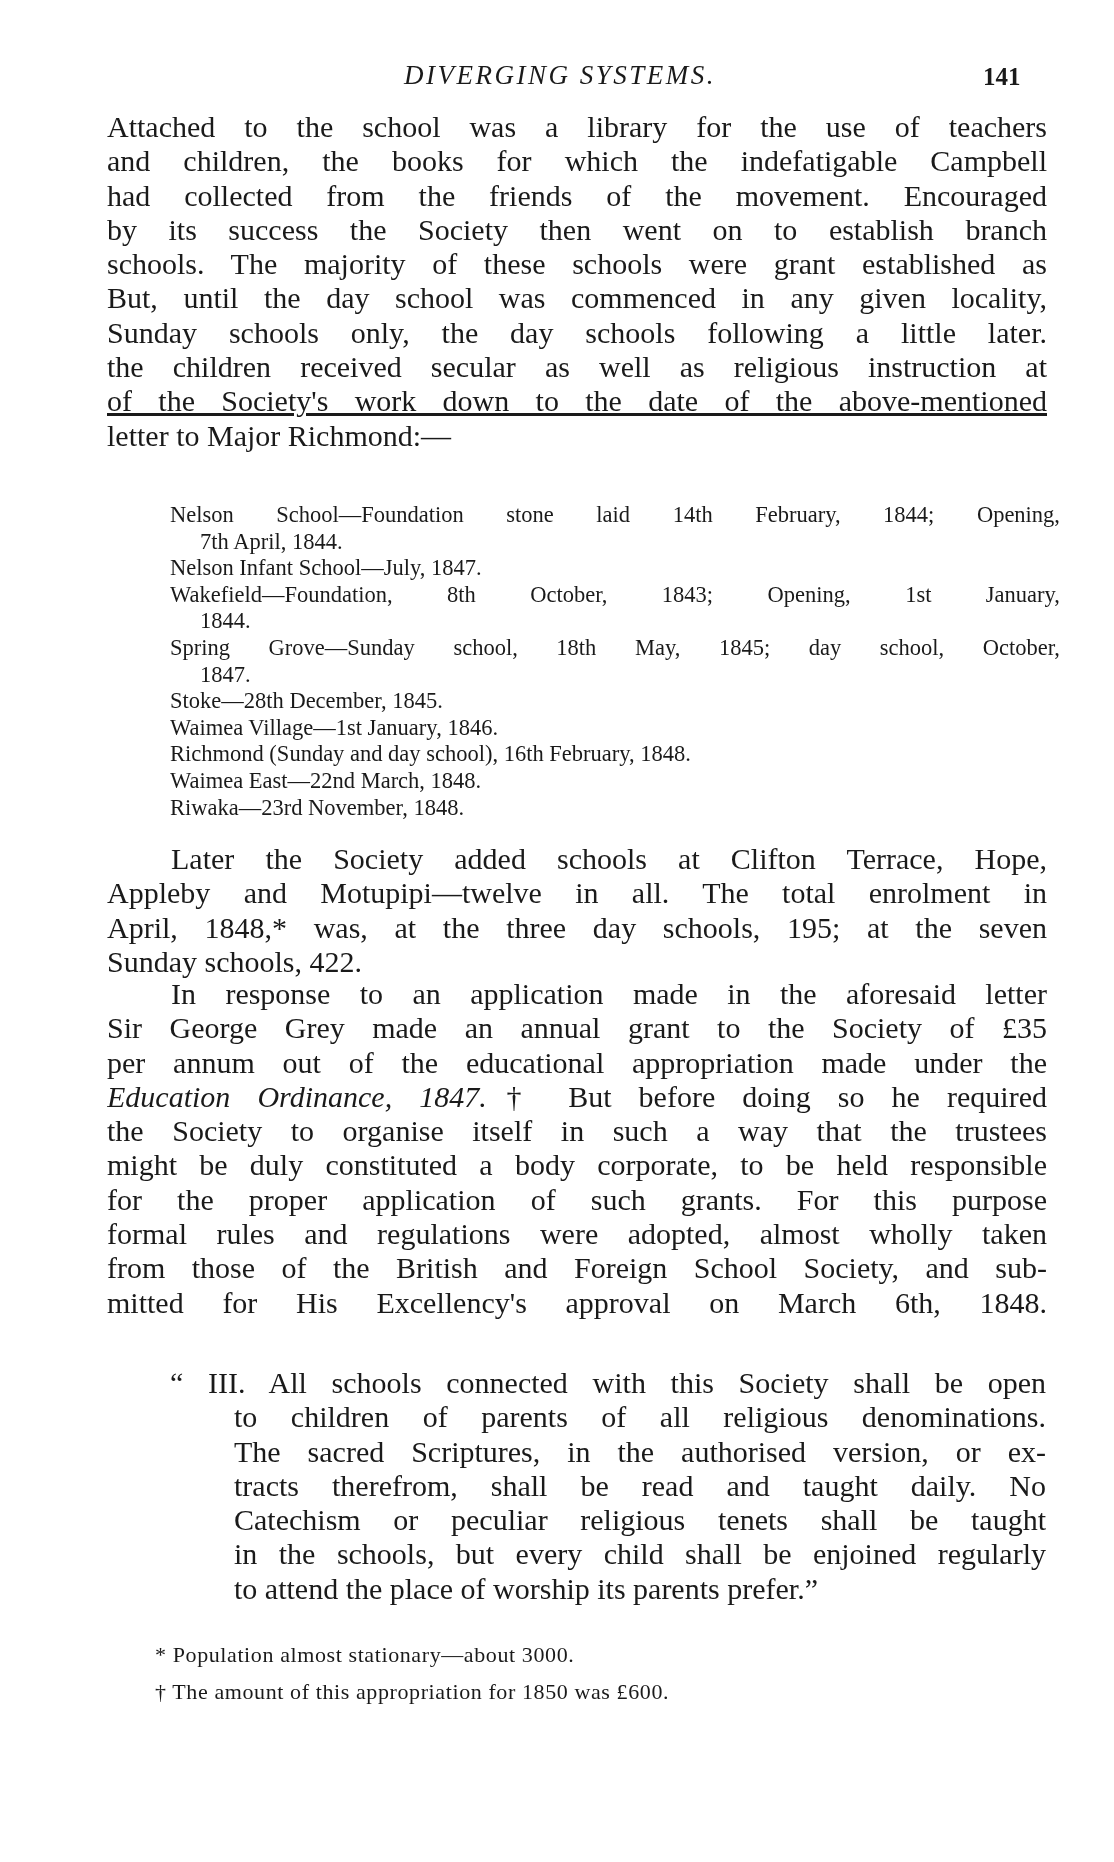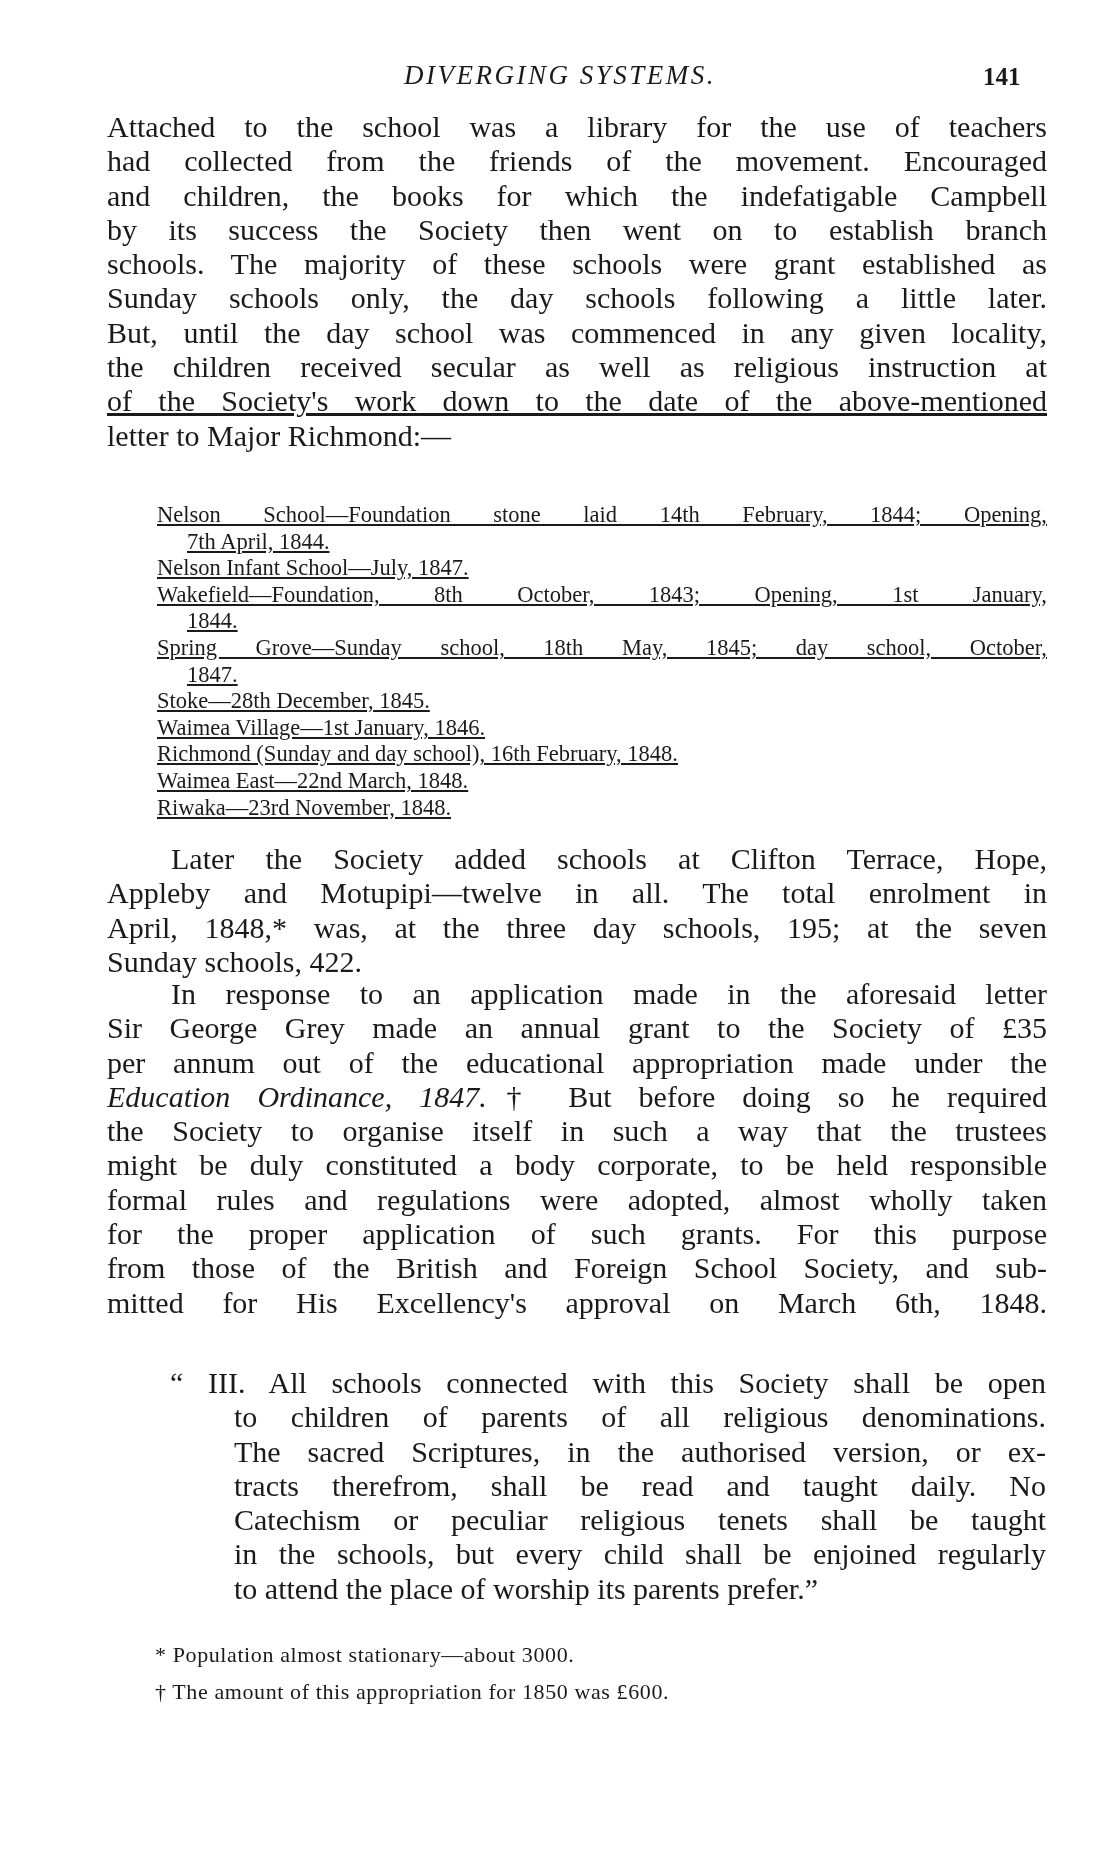--- a/index.html
+++ b/index.html
@@ -6,21 +6,21 @@
   body { width:1114px; height:1862px; position:relative; overflow:hidden; color:#1a1a1a;
          font-family:"Liberation Serif", "DejaVu Serif", serif; }
   .page { position:absolute; left:0; top:0; width:1114px; height:1862px;margin-left:32px; }
   .running-head { position:absolute; top:58px; left:0; width:1114px; height:36px; }
   .head-title { position:absolute; left:372px; top:0; font-style:italic; font-size:27px; letter-spacing:2.5px; line-height:34px; }
   .page-num { position:absolute; left:951px; top:2px; font-size:25px; font-weight:bold; line-height:34px; }
   .block { position:absolute; left:75px; width:940px; }
   .body-text { font-size:30px; line-height:34.3px; text-align:justify; text-align-last:left; }
   .body-line { display:block; text-align:justify; text-align-last:justify; white-space:nowrap; overflow:visible; height:34.3px; }
   .body-line.last { text-align-last:left; }
-  .list { position:absolute; left:125px; width:890px; font-size:22.5px; line-height:26.6px;text-decoration:underline; }
+  .list { position:absolute; left:138px; width:890px; font-size:22.5px; line-height:26.6px; }
   .list-item { display:block; }
   .list-line { display:block; text-align:justify; text-align-last:justify; white-space:nowrap; height:26.6px; }
   .list-line.last { text-align-last:left; }
   .list-line.cont { padding-left:30px; }
   .quote { position:absolute; left:138px; width:876px; font-size:30px; line-height:34.3px; }
   .quote-line { display:block; text-align:justify; text-align-last:justify; white-space:nowrap; height:34.3px; padding-left:64px; }
   .quote-line.first { padding-left:0; }
   .quote-line.last { text-align-last:left; }
   .footnotes { position:absolute; left:123px; top:1636px; font-size:22px; line-height:37px; }
   .footnote { display:block; white-space:nowrap; letter-spacing:0.6px; }
@@ -31,26 +31,26 @@
 
 <div class="page">
 
   <div class="running-head">
     <span class="head-title">DIVERGING SYSTEMS.</span>
     <span class="page-num">141</span>
   </div>
 
   <div class="block body-text" style="top:110px;">
     <span class="body-line" style="white-space: normal; overflow: hidden;">Attached to the school was a library for the  use of teachers</span>
+    <span class="body-line" style="white-space: normal; overflow: hidden;">and children, the books for which the indefatigable Campbell</span>
     <span class="body-line" style="white-space: normal; overflow: hidden;">had collected from the friends of the movement.  Encouraged</span>
-    <span class="body-line" style="white-space: normal; overflow: hidden;">and children, the books for which the indefatigable Campbell</span>
     <span class="body-line" style="white-space: normal; overflow: hidden;">by its success the Society then went on to establish branch</span>
     <span class="body-line" style="white-space: normal; overflow: hidden;">schools.  The majority of these schools were grant established as</span>
+    <span class="body-line" style="white-space: normal; overflow: hidden;">But, until the day school was commenced in any given locality,</span>
     <span class="body-line" style="white-space: normal; overflow: hidden;">Sunday schools only, the day schools following a little later.</span>
-    <span class="body-line" style="white-space: normal; overflow: hidden;">But, until the day school was commenced in any given locality,</span>
     <span class="body-line" style="white-space: normal; overflow: hidden;">the children received secular as well as religious instruction at</span>
     <span class="body-line" style="white-space: normal; overflow: hidden; text-decoration: underline;">of the Society's work down to the date of the above-mentioned</span>
     <span class="body-line last">letter to Major Richmond:—</span>
   </div>
 
   <div class="list" style="top:502px;">
     <div class="list-item">
       <span class="list-line" style="white-space: normal; overflow: hidden;">Nelson School—Foundation stone laid 14th February, 1844; Opening,</span>
       <span class="list-line cont last">7th April, 1844.</span>
     </div>
@@ -89,22 +89,22 @@
     <span class="body-line last">Sunday schools, 422.</span>
   </div>
 
   <div class="block body-text" style="top:977px;">
     <span class="body-line" style="padding-left: 64px; white-space: normal; overflow: hidden;">In response to an application made in the aforesaid letter</span>
     <span class="body-line" style="white-space: normal; overflow: hidden;">Sir George Grey made an annual grant to the Society of £35</span>
     <span class="body-line" style="white-space: normal; overflow: hidden;">per annum out of the educational appropriation made under the</span>
     <span class="body-line" style="white-space: normal; overflow: hidden;"><em>Education Ordinance, 1847.</em><span>† But before doing so he required</span></span>
     <span class="body-line" style="white-space: normal; overflow: hidden;">the Society to organise itself in such a way that the trustees</span>
     <span class="body-line" style="white-space: normal; overflow: hidden;">might be duly constituted a body corporate, to be held responsible</span>
+    <span class="body-line" style="white-space: normal; overflow: hidden;">for the proper application of such grants.  For this purpose</span>
     <span class="body-line" style="white-space: normal; overflow: hidden;">formal rules and regulations were adopted, almost wholly taken</span>
-    <span class="body-line" style="white-space: normal; overflow: hidden;">for the proper application of such grants.  For this purpose</span>
     <span class="body-line" style="white-space: normal; overflow: hidden;">from those of the British and Foreign School Society, and sub-</span>
     <span class="body-line" style="white-space: normal; overflow: hidden;">mitted for His Excellency's approval on March 6th, 1848.</span>
   </div>
 
   <div class="quote" style="top:1366px;">
     <span class="quote-line first" style="white-space: normal; overflow: hidden;">“ III. All schools connected with this Society shall be open</span>
     <span class="quote-line" style="white-space: normal; overflow: hidden;">to children of parents of all religious denominations.</span>
     <span class="quote-line" style="white-space: normal; overflow: hidden;">The sacred Scriptures, in the authorised version, or ex-</span>
     <span class="quote-line" style="white-space: normal; overflow: hidden;">tracts therefrom, shall be read and taught daily.  No</span>
     <span class="quote-line" style="white-space: normal; overflow: hidden;">Catechism or peculiar religious tenets shall be taught</span>

